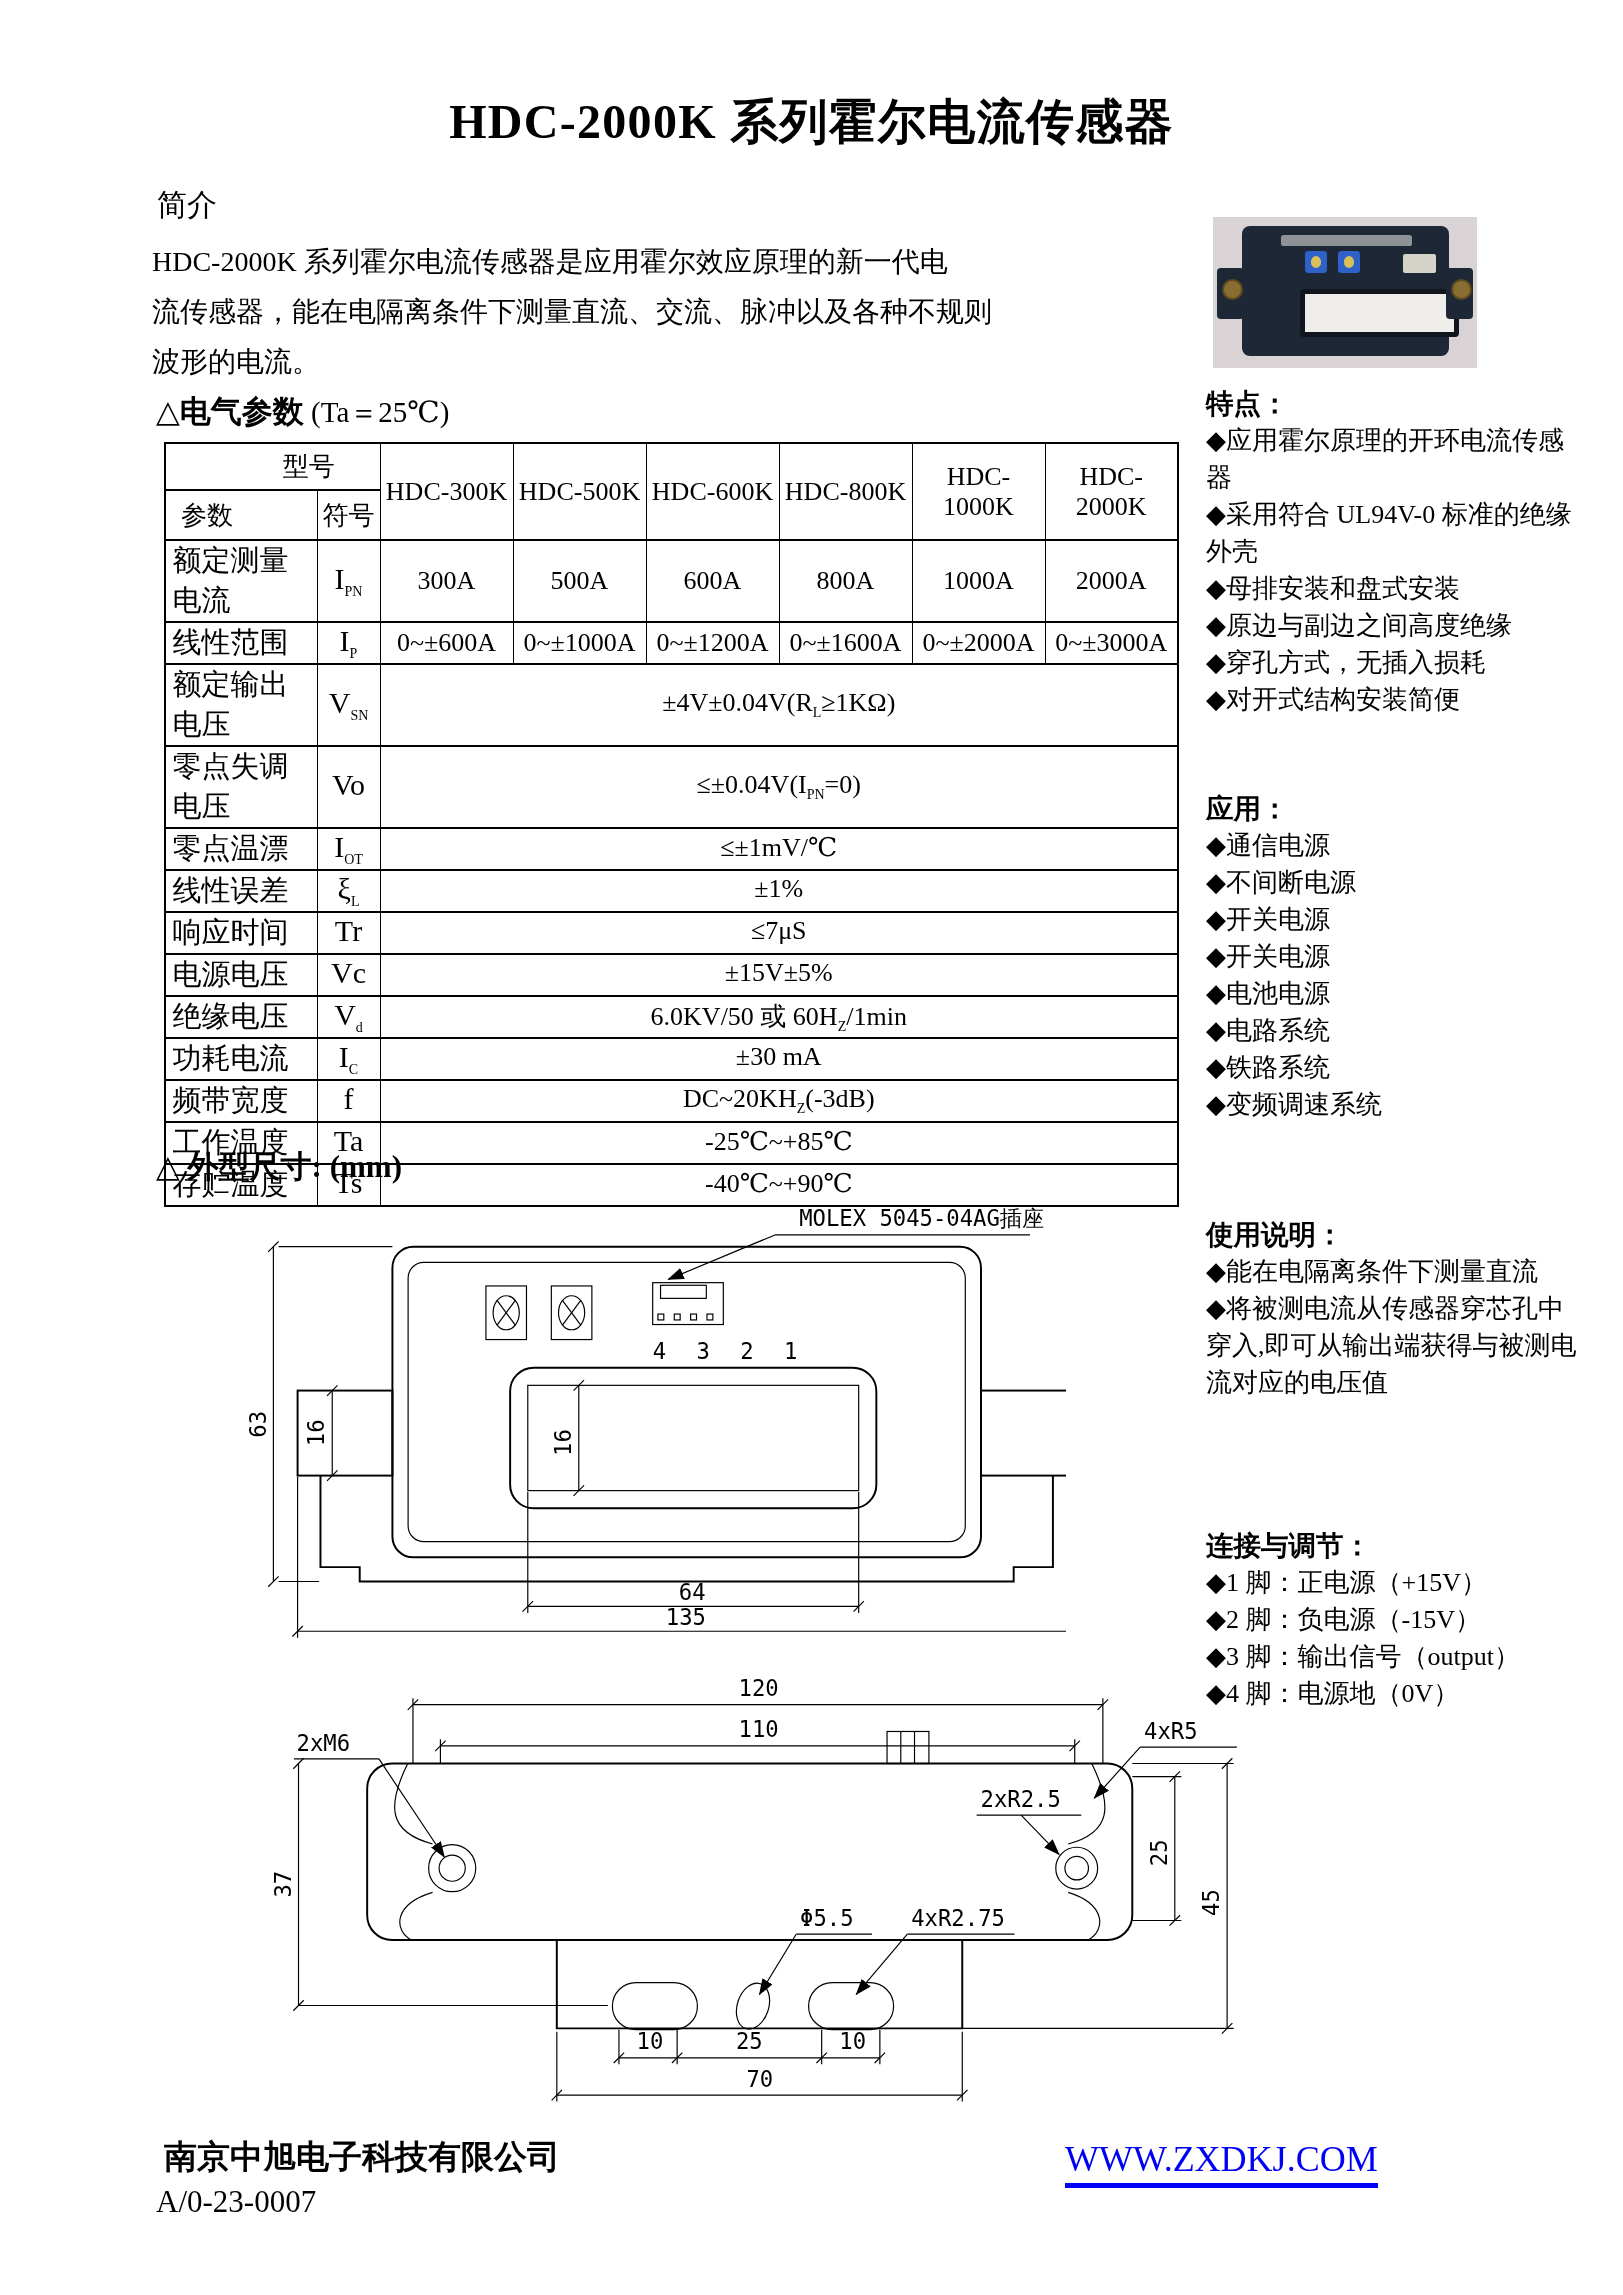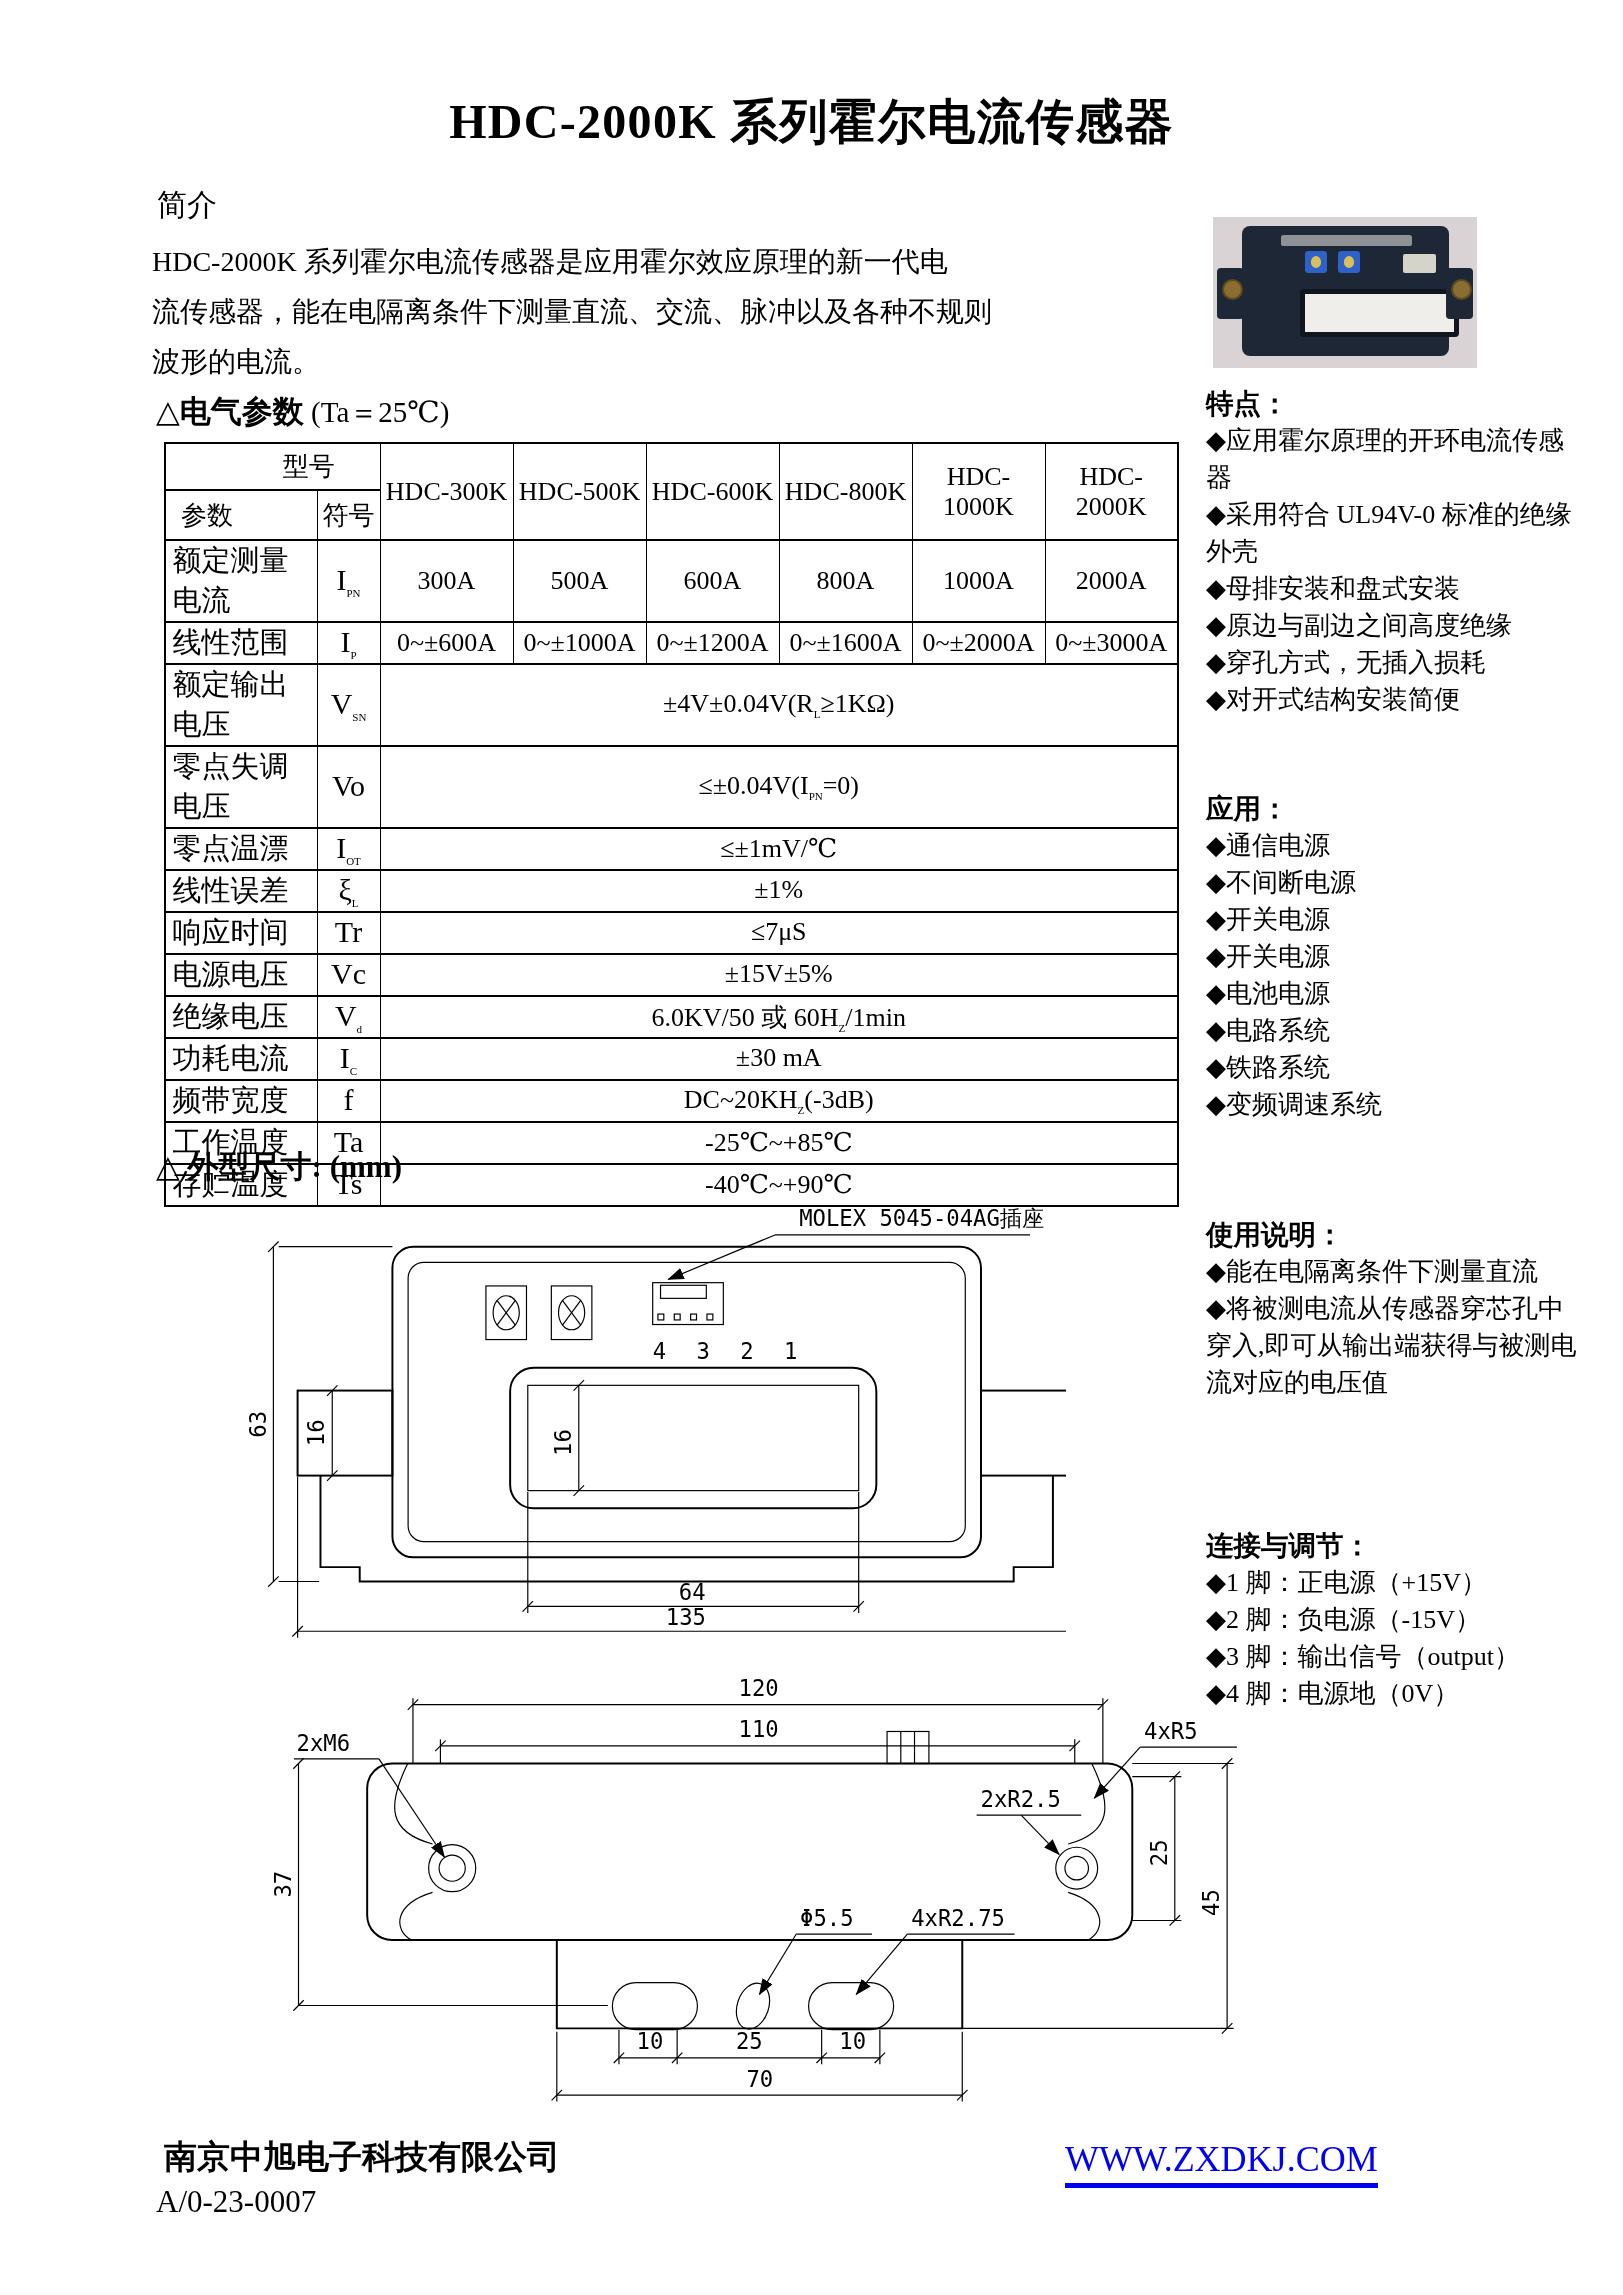--- a/index.html
+++ b/index.html
@@ -40,21 +40,21 @@
                table-layout:fixed;}
   .ptable td{border:1.3px solid #000;border-top-width:2.6px;border-bottom-width:2.6px;
              text-align:center;font-size:26px;overflow:hidden;padding:0 1.3px;}
   .ptable{border:2.6px solid #000;}
   .c-param{width:152px;} .c-sym{width:63px;} .c-mod{width:133px;}
   .h1{height:47px;} .h2{height:50px;} .hr{height:41px;}
   td.lbl{text-align:left;padding-left:6.5px;font-size:29px;}
   td.sym{font-size:30px;}
   td.corner-top{text-align:center;text-indent:72px;margin-top:20px;}
   td.corner-param{text-align:left;padding-left:15px;}
-  sub.s,.vsub{font-size:11px;}
+  sub.s,.vsub{font-size:14px;}
   .vsub{vertical-align:sub;}
 
   
   svg text{fill:#000;font-family:"DejaVu Sans Mono","Liberation Mono",monospace;}
   .dwg1{position:absolute;left:242px;top:1194px;}
   .dwg2{position:absolute;left:236px;top:1636px;}
   .oln{fill:none;stroke:#000;stroke-width:3;}
   .thin{fill:none;stroke:#000;stroke-width:1.8;}
   .dimt{font-size:34px;}
 

